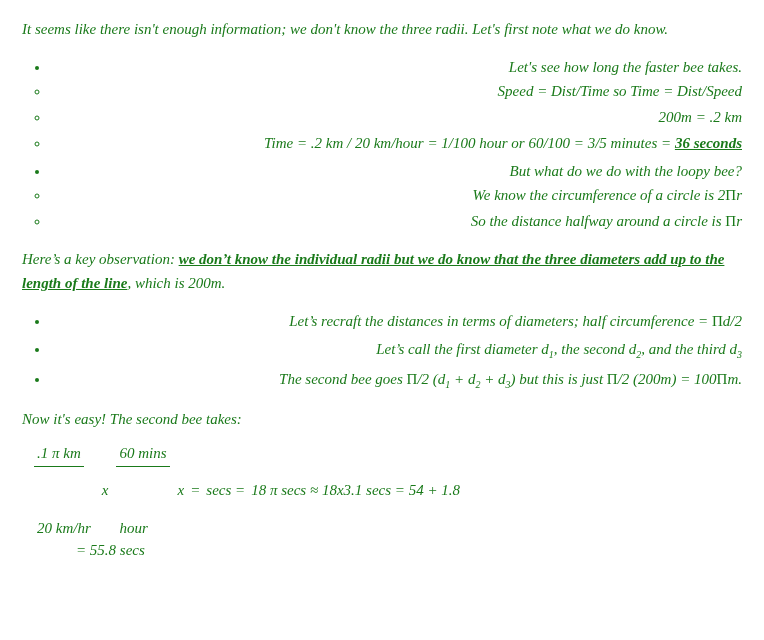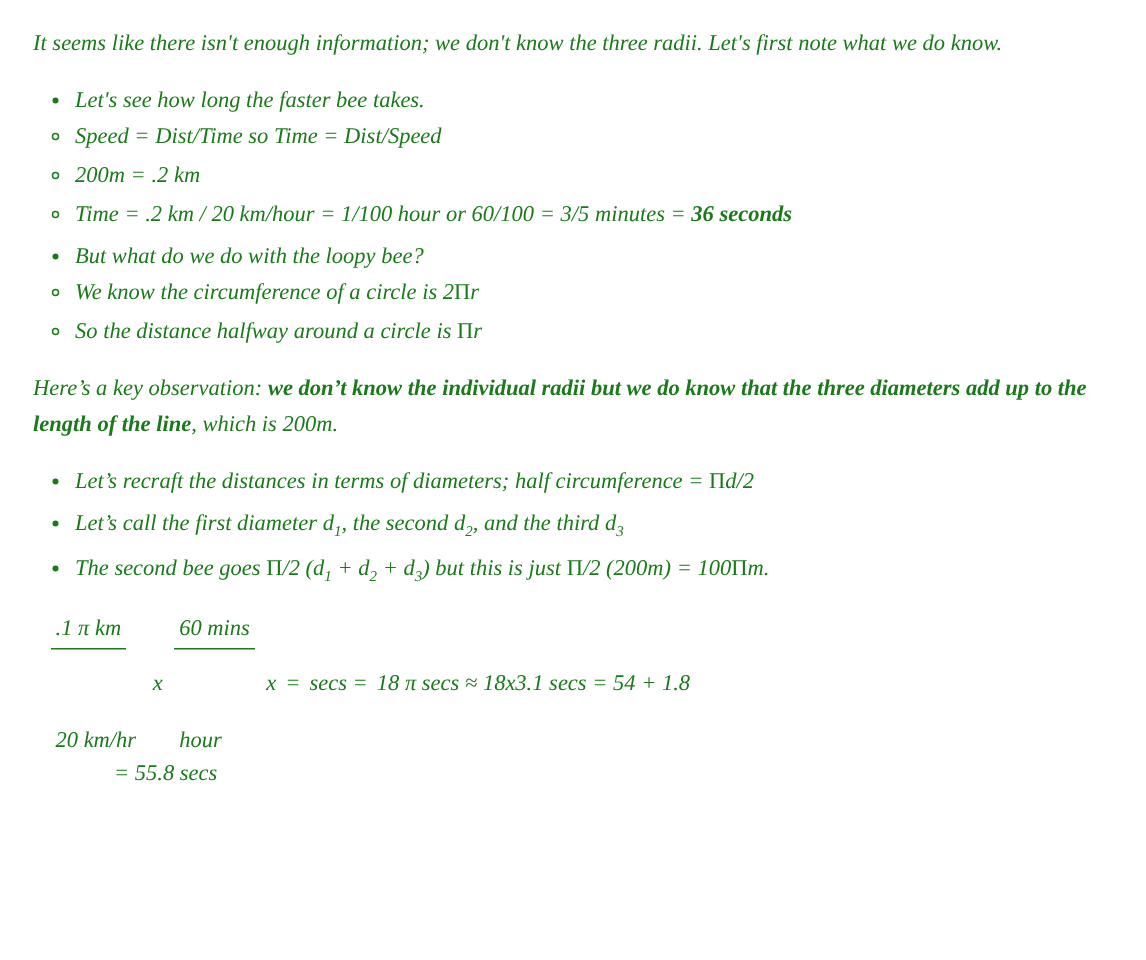--- a/index.html
+++ b/index.html
@@ -21,37 +21,39 @@
     }
     p.italic-intro {
       font-style: italic;
       margin-bottom: 14px;
       line-height: 1.5;
     }
     ul.main-list {
       margin-left: 28px;
       margin-bottom: 14px;
       list-style-type: disc;
+      text-align: right;
     }
     ul.main-list li {
       font-style: italic;
       line-height: 1.6;
       margin-bottom: 4px;
     }
     ul.sub-list {
       list-style-type: circle;
     }
     ul.sub-list li {
       font-style: italic;
       line-height: 1.6;
       margin-bottom: 2px;
     }
     .bold-italic {
       font-weight: bold;
       font-style: italic;
+      text-decoration: underline;
     }
     p.key-observation {
       font-style: italic;
       margin-bottom: 14px;
       line-height: 1.6;
     }
     p.now-easy {
       font-style: italic;
       margin-bottom: 10px;
       line-height: 1.6;
@@ -130,20 +132,21 @@
   <p class="key-observation">
     <span>Here’s a key observation: </span><span class="bold-italic">we don’t know the individual radii but we do know that the three diameters add up to the length of the line</span><span>, which is 200m.</span>
   </p>
 
   <ul class="main-list">
     <li>Let’s recraft the distances in terms of diameters; half circumference = <span style="font-style:normal;">Π</span>d/2</li>
     <li>Let’s call the first diameter d<sub>1</sub>, the second d<sub>2</sub>, and the third d<sub>3</sub></li>
     <li>The second bee goes <span style="font-style:normal;">Π</span>/2 (d<sub>1</sub> + d<sub>2</sub> + d<sub>3</sub>) but this is just <span style="font-style:normal;">Π</span>/2 (200m) = 100<span style="font-style:normal;">Π</span>m.</li>
   </ul>
 
+  <p class="now-easy">Now it's easy! The second bee takes:</p>
 
   <div class="fraction-section">
     <div class="fraction-row">
       <span class="fraction">
         <span class="numerator">.1 π km</span>
         <span class="denominator">20 km/hr</span>
       </span>
       <span>x</span>
       <span class="fraction">
         <span class="numerator">60 mins</span>

